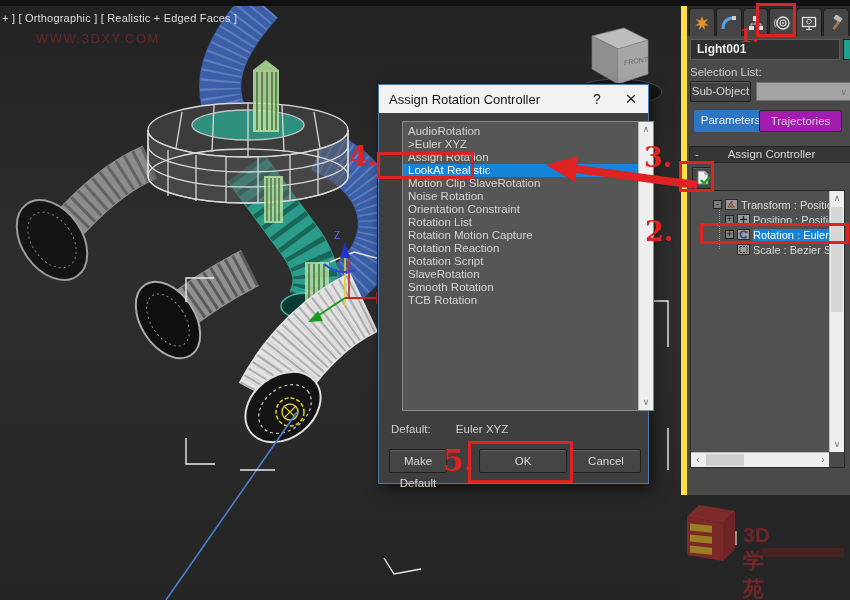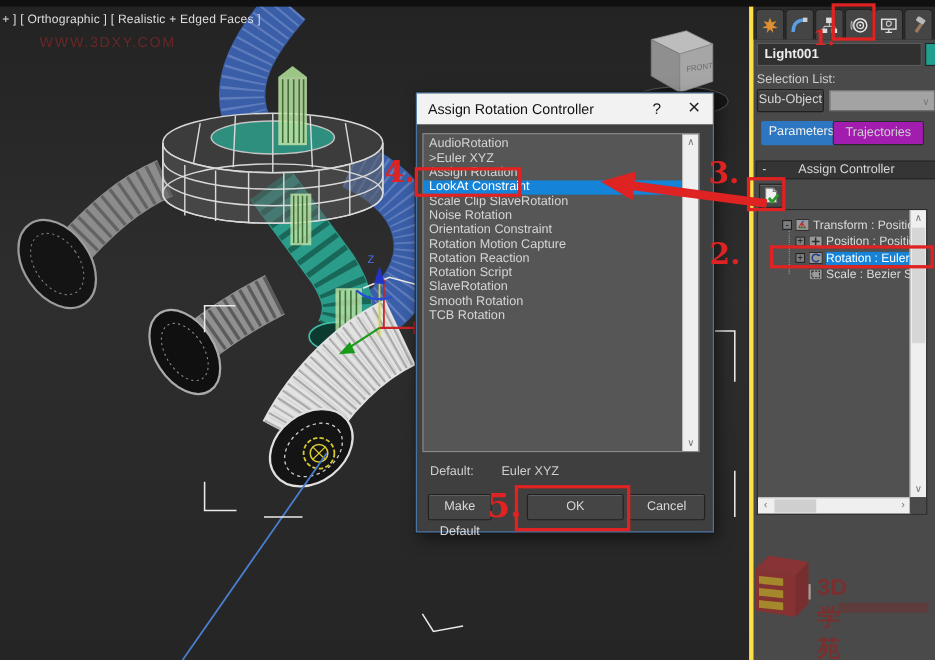--- a/index.html
+++ b/index.html
@@ -20,37 +20,37 @@
   .vp-watermark{position:absolute;left:36px;top:31px;font-size:13px;font-weight:normal;color:#6b2626;letter-spacing:1.5px;z-index:6;}
   svg.scene{position:absolute;left:0;top:0;z-index:5;}
 
   
   .dialog{position:absolute;left:378px;top:84px;width:271px;height:400px;z-index:20;
     background:#3f3f3f;border:1px solid #4a7ab0;box-shadow:0 0 0 1px #1b1b1b,4px 6px 14px rgba(0,0,0,.55);}
   .dlg-title{position:absolute;left:0;top:0;right:0;height:28px;background:#f2f2f2;display:flex;align-items:center;}
   .dlg-title .t{font-size:13px;color:#141414;padding-left:10px;flex:1;}
   .dlg-help,.dlg-close{width:34px;height:28px;display:flex;align-items:center;justify-content:center;color:#222;font-size:14px;cursor:default;}
   .dlg-close{font-size:19px;}
-  .dlg-list{position:absolute;left:5px;top:36px;width:252px;height:290px;background:#565656;border:1px solid #8a8a8a;overflow:hidden;}
+  .dlg-list{position:absolute;left:23px;top:36px;width:252px;height:290px;background:#565656;border:1px solid #8a8a8a;overflow:hidden;}
   .dlg-list .li{font-size:11.5px;line-height:13px;color:#d4d4d4;padding-left:5px;white-space:nowrap;}
   .dlg-list .li:first-child{margin-top:3px;}
   .dlg-list .li.sel{background:var(--selection);color:#fff;}
   .vsb{position:absolute;right:0;top:0;bottom:0;width:15px;background:#efefef;border-left:1px solid #bbb;}
   .vsb .up,.vsb .dn{position:absolute;left:0;width:100%;height:15px;color:#777;font-size:9px;text-align:center;line-height:15px;}
   .vsb .up{top:0;} .vsb .dn{bottom:0;}
   .dlg-default{position:absolute;left:12px;top:338px;font-size:11.5px;color:#cfcfcf;}
   .dlg-default .val{margin-left:22px;margin-top:32px;}
   .btn{position:absolute;height:24px;background:#454545;border:1px solid #202020;box-shadow:inset 0 1px 0 #5f5f5f;
     color:#d8d8d8;font-size:11.5px;text-align:center;line-height:22px;border-radius:2px;}
   .btn-makedefault{left:10px;top:364px;width:58px;}
   .btn-ok{left:100px;top:364px;width:88px;}
   .btn-cancel{left:192px;top:364px;width:70px;}
 
   
-  .panel{position:absolute;left:681px;top:0;width:169px;height:600px;background:#4a4a4a;border-left:4px solid #fde047;z-index:10;text-decoration:underline;}
+  .panel{position:absolute;left:681px;top:0;width:169px;height:495px;background:#4a4a4a;border-left:6px solid #fde047;z-index:10;text-decoration:underline;}
   .tabrow{position:absolute;left:0;top:0;width:100%;height:36px;background:#2a2a2a;display:flex;align-items:flex-end;padding-left:2px;}
   .ptab{width:26px;height:28px;margin-right:1px;background:#454545;border:1px solid #1f1f1f;border-bottom:none;
     border-radius:4px 4px 0 0;display:flex;align-items:center;justify-content:center;}
   .name-field{position:absolute;left:3px;top:39px;width:150px;height:21px;background:#303030;border:1px solid #5c5c5c;
     color:#ececec;font-weight:bold;font-size:12px;line-height:19px;padding-left:6px;}
   .color-swatch{position:absolute;left:156px;top:39px;width:13px;height:21px;background:var(--swatch);border:1px solid #222;}
   .sel-level{position:absolute;left:3px;top:66px;font-size:11.5px;color:#cccccc;}
   .subobj{position:absolute;left:3px;top:81px;width:61px;height:21px;background:#414141;border:1px solid #1f1f1f;
     box-shadow:inset 0 1px 0 #5d5d5d;color:#d6d6d6;font-size:11.5px;text-align:center;line-height:19px;border-radius:2px;}
   .dropdown{position:absolute;left:69px;top:82px;width:96px;height:19px;background:#a3a3a3;border:1px solid #6e6e6e;
@@ -207,24 +207,25 @@
   <div class="dialog">
     <div class="dlg-title">
       <span class="t">Assign Rotation Controller</span>
       <span class="dlg-help">?</span>
       <span class="dlg-close">×</span>
     </div>
     <div class="dlg-list">
       <div class="li">AudioRotation</div>
       <div class="li">&gt;Euler XYZ</div>
       <div class="li">Assign Rotation</div>
-      <div class="li sel">LookAt Constraint</div>
-      <div class="li">Scale Clip SlaveRotation</div>
+      <div class="li sel">LookAt Realistic</div>
+      <div class="li">Motion Clip SlaveRotation</div>
       <div class="li">Noise Rotation</div>
       <div class="li">Orientation Constraint</div>
+      <div class="li">Rotation List</div>
       <div class="li">Rotation Motion Capture</div>
       <div class="li">Rotation Reaction</div>
       <div class="li">Rotation Script</div>
       <div class="li">SlaveRotation</div>
       <div class="li">Smooth Rotation</div>
       <div class="li">TCB Rotation</div>
       <div class="vsb">
         <div class="up">∧</div>
         <div class="dn">∨</div>
       </div>

